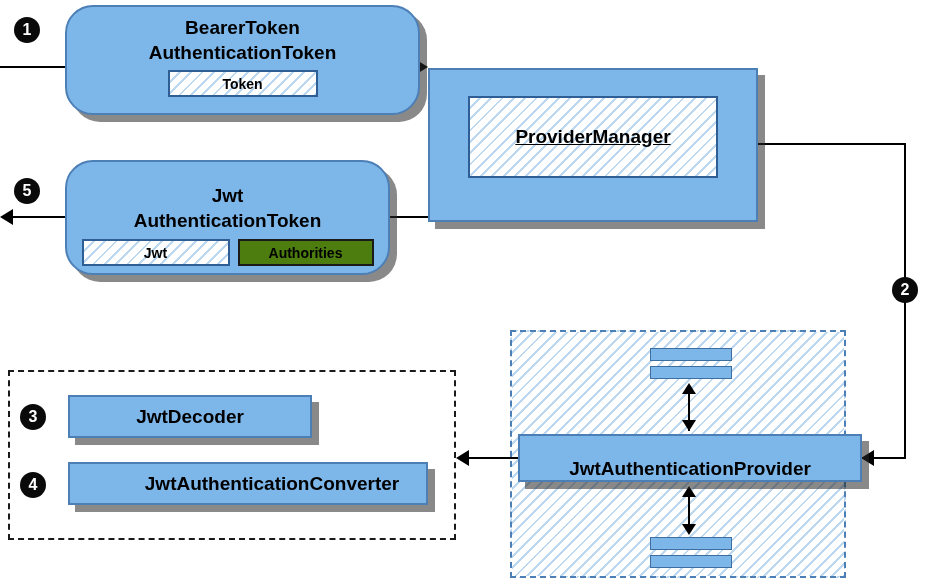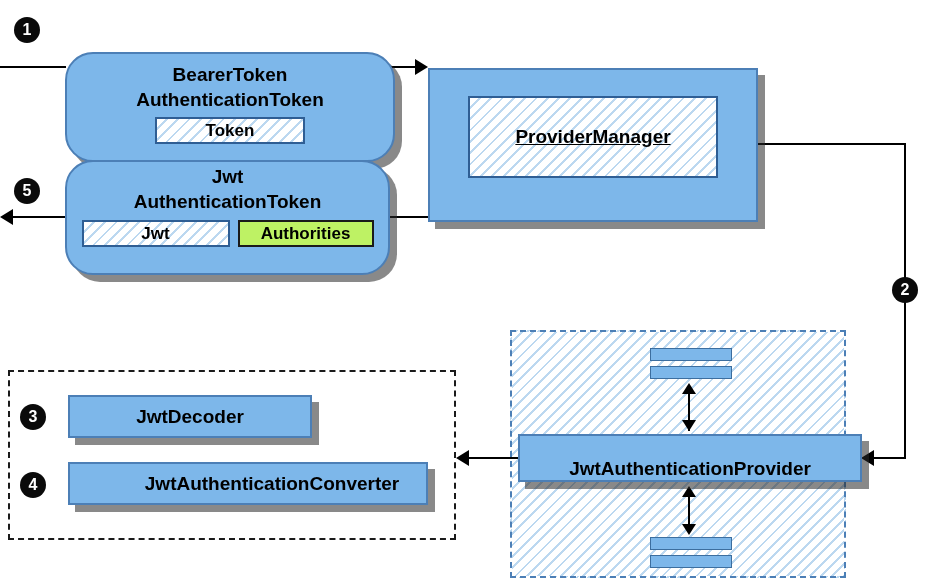--- a/index.html
+++ b/index.html
@@ -15,23 +15,23 @@
   }
   .node.rounded{border-radius:28px;}
   .node .title{font-size:19px;line-height:25px;text-align:center;}
   .center-label{display:flex;align-items:center;justify-content:center;font-size:19px;}
   
   .hatch{
     background:repeating-linear-gradient(135deg,#ffffff 0px,#ffffff 6px,#bcd8f0 6px,#bcd8f0 8px);
   }
   .badge{
     box-sizing:border-box;border:2px solid #2f5e94;display:flex;align-items:center;justify-content:center;
-    font-size:17px;background-color:#fff;
+    font-size:14px;background-color:#fff;
   }
-  .badge.plain{border:2px solid #1a1a1a;background:#bef264;}
+  .badge.plain{border:2px solid #1a1a1a;background:#4d7c0f;}
   
   .group-blue{
     position:absolute;border:2px dashed #4c7fb6;box-sizing:border-box;
   }
   .group-black{
     position:absolute;border:2px dashed #1a1a1a;box-sizing:border-box;background:#fff;
   }
   
   .hline{position:absolute;height:2px;background:#000;}
   .vline{position:absolute;width:2px;background:#000;}
@@ -81,35 +81,35 @@
 
   <div class="vline" style="left:688px;top:492px;height:36px;"></div>
   <div class="arr arr-up" style="left:682px;top:486px;"></div>
   <div class="arr arr-down" style="left:682px;top:524px;"></div>
 
   <div class="bar" style="left:650px;top:348px;"></div>
   <div class="bar" style="left:650px;top:366px;"></div>
   <div class="bar" style="left:650px;top:537px;"></div>
   <div class="bar" style="left:650px;top:555px;"></div>
 
-  <div class="node rounded" style="left:65px;top:5px;width:330px;height:110px;padding-top:8px;margin-top:47px;">
+  <div class="node rounded" style="left:65px;top:5px;width:355px;height:110px;padding-top:8px;">
     <div class="title">BearerToken</div>
     <div class="title">AuthenticationToken</div>
     <div class="badge hatch" style="width:150px;height:27px;margin-top:5px;">
       <span>Token</span>
     </div>
   </div>
 
   <div class="node" style="left:428px;top:68px;width:330px;height:154px;padding-top:16px;">
     <div class="badge hatch center-label" style="width:250px;height:82px;margin-top:10px;font-size:19px;text-decoration:underline;">
       <span>ProviderManager</span>
     </div>
   </div>
 
-  <div class="node rounded" style="left:65px;top:160px;width:325px;height:115px;padding-top:2px;">
+  <div class="node rounded" style="left:65px;top:160px;width:325px;height:115px;padding-top:21px;">
     <div class="title">Jwt</div>
     <div class="title">AuthenticationToken</div>
     <div style="display:flex;gap:8px;margin-top:6px;">
       <div class="badge hatch" style="width:148px;height:27px;">
         <span>Jwt</span>
       </div>
       <div class="badge plain" style="width:136px;height:27px;">
         <span>Authorities</span>
       </div>
     </div>

